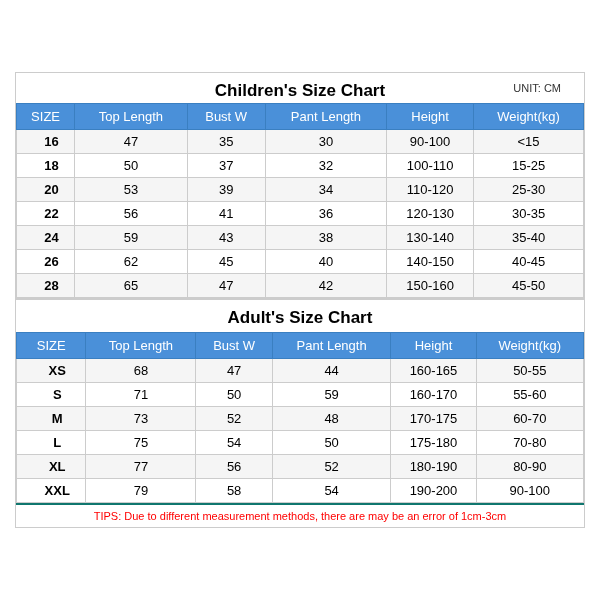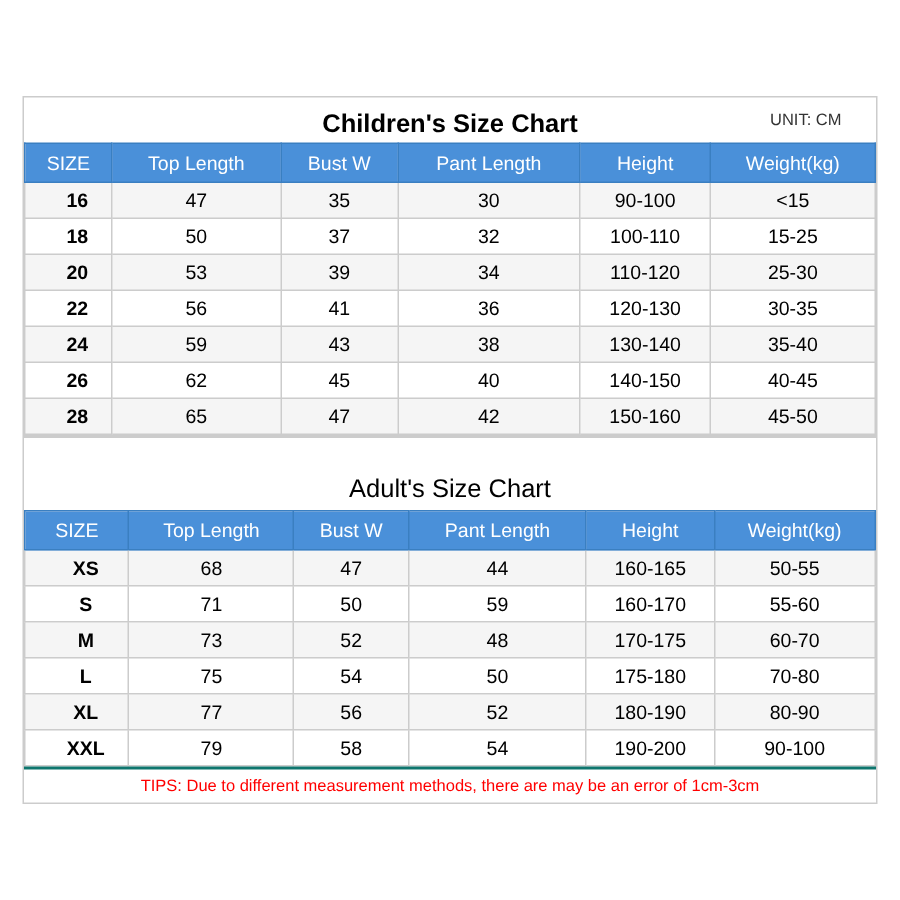--- a/index.html
+++ b/index.html
@@ -55,22 +55,22 @@
     }
     tr:nth-child(odd) td {
       background: #f5f5f5;
     }
     tr:nth-child(even) td {
       background: #fff;
     }
     .section-title {
       text-align: center;
       font-size: 17px;
-      font-weight: normal;
-      padding: 24px 0 4px 0;
+      font-weight: bold;
+      padding: 8px 0 4px 0;
       border-top: 2px solid #ccc;
     }
     .first-col {
       font-weight: bold;
       padding-left: 16px;
     }
     .tips {
       text-align: center;
       color: red;
       font-size: 11px;

